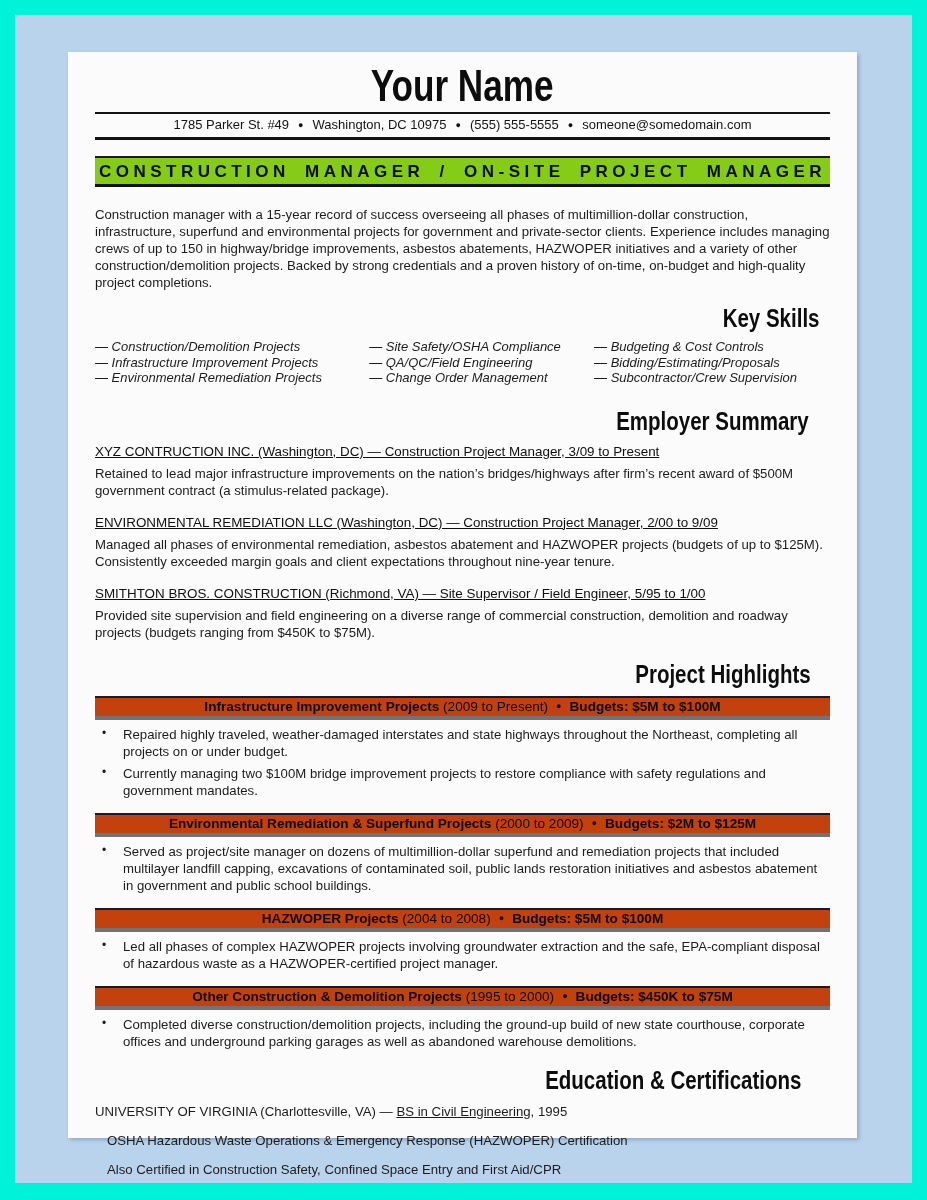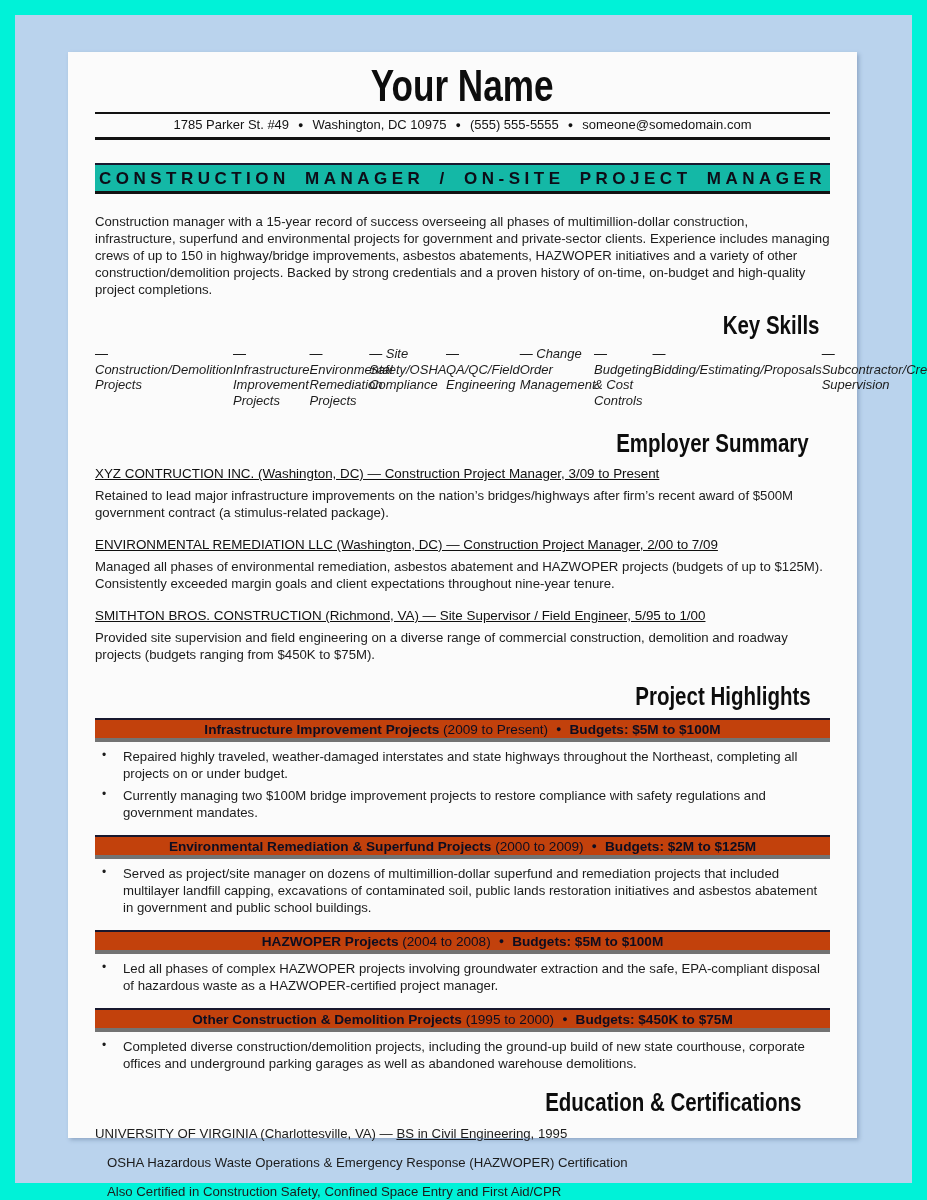--- a/index.html
+++ b/index.html
@@ -51,22 +51,22 @@
   }
   .contact-row .sep {
     display: inline-block;
     font-size: 9px;
     vertical-align: 1px;
     margin: 0 9px;
     color: #111;
   }
 
   .title-bar {
-    margin-top: 23px;
-    background: #14b8a6;
+    margin-top: 16px;
+    background: #84cc16;
     border-top: 2px solid #18182e;
     border-bottom: 3px solid #121212;
     height: 31px;
     display: flex; align-items: center; justify-content: center;
     font-weight: bold;
     font-size: 17px;
     letter-spacing: 4.5px;
     word-spacing: 6px;
     color: #0d0d18;
   }
@@ -75,21 +75,21 @@
 
   .section-heading { text-align: right; margin: 0; }
   .section-heading .display { font-size: 25px; line-height: 26px; transform: scaleX(0.82); }
 
   .hdg-keyskills   { margin-top: 14px; margin-bottom: 8px; }
   .hdg-employer    { margin-top: 22px; margin-bottom: 9px; }
   .hdg-projects    { margin-top: 20px; margin-bottom: 9px; }
   .hdg-education   { margin-top: 17px; margin-bottom: 10px; }
 
   .skills { display: flex; font-style: italic; font-size: 13px; line-height: 15.5px; }
-  .skills .col { display: flex; flex-direction: row; }
+  .skills .col { display: flex; flex-direction: column; }
   .skills .col1 { width: 37.3%; }
   .skills .col2 { width: 30.6%; }
   .skills .col3 { width: 32.1%; }
 
   .emp-entry { margin-bottom: 15px; }
   .emp-heading {
     text-decoration: underline;
     font-size: 13.4px;
     color: #101010;
   }
@@ -161,21 +161,21 @@
 
   <div class="section-heading hdg-employer">
     <span class="display">Employer Summary</span>
   </div>
 
   <div class="emp-entry">
     <div class="emp-heading">XYZ CONTRUCTION INC. (Washington, DC) — Construction Project Manager, 3/09 to Present</div>
     <div class="emp-desc">Retained to lead major infrastructure improvements on the nation’s bridges/highways after firm’s recent award of $500M government contract (a stimulus-related package).</div>
   </div>
   <div class="emp-entry">
-    <div class="emp-heading">ENVIRONMENTAL REMEDIATION LLC (Washington, DC) — Construction Project Manager, 2/00 to 7/09</div>
+    <div class="emp-heading">ENVIRONMENTAL REMEDIATION LLC (Washington, DC) — Construction Project Manager, 2/00 to 9/09</div>
     <div class="emp-desc">Managed all phases of environmental remediation, asbestos abatement and HAZWOPER projects (budgets of up to $125M). Consistently exceeded margin goals and client expectations throughout nine-year tenure.</div>
   </div>
   <div class="emp-entry">
     <div class="emp-heading">SMITHTON BROS. CONSTRUCTION (Richmond, VA) — Site Supervisor / Field Engineer, 5/95 to 1/00</div>
     <div class="emp-desc">Provided site supervision and field engineering on a diverse range of commercial construction, demolition and roadway projects (budgets ranging from $450K to $75M).</div>
   </div>
 
   <div class="section-heading hdg-projects">
     <span class="display">Project Highlights</span>
   </div>

